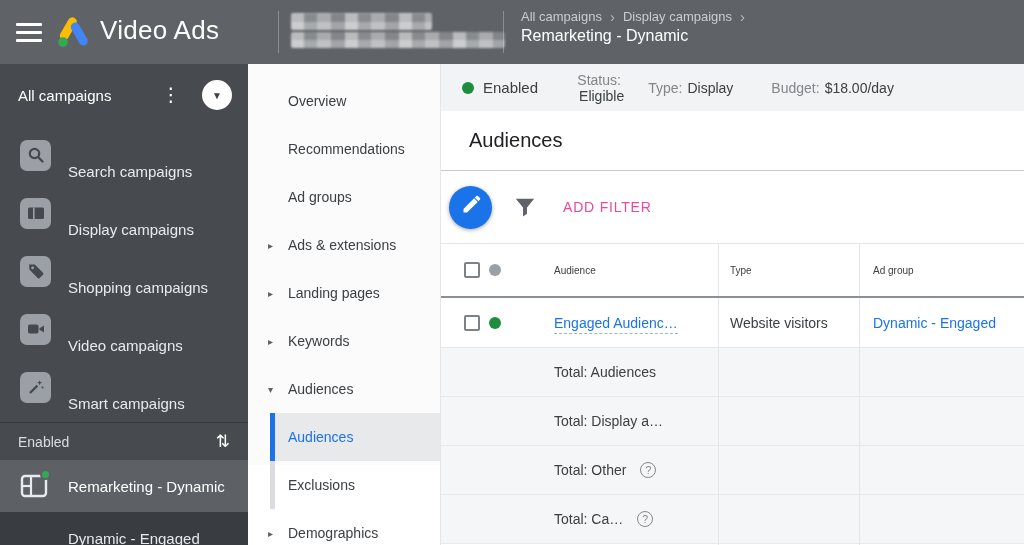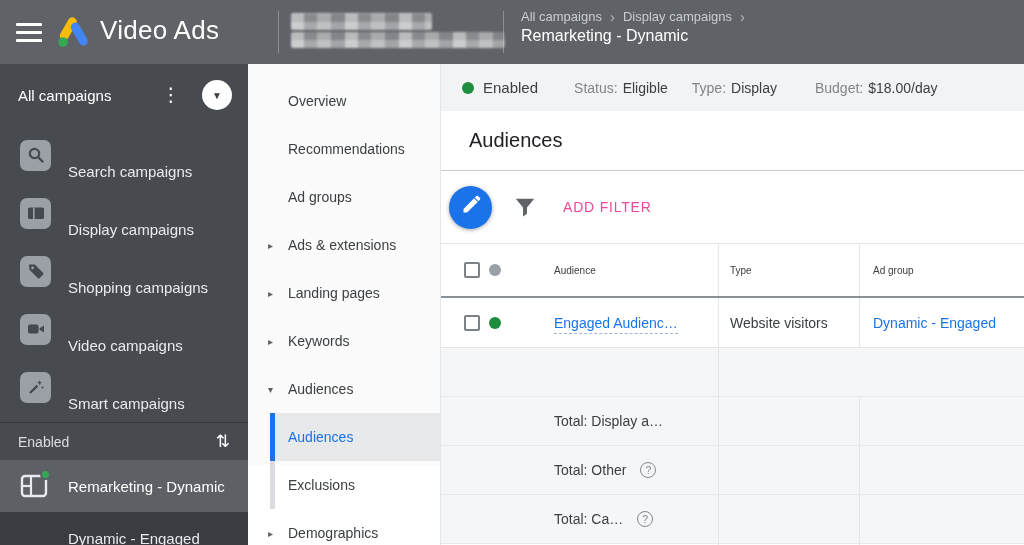--- a/index.html
+++ b/index.html
@@ -60,21 +60,21 @@
   
   .main { position:absolute; left:440px; top:64px; width:584px; height:481px; background:#fff; border-left:1px solid #e4e6e8; }
   .statusbar { height:47px; background:#f1f3f4; display:flex; align-items:center; padding-left:21px; font-size:14px; }
   .dot { width:12px; height:12px; border-radius:50%; flex:none; }
   .dot.green { background:#1e8e3e; }
   .dot.gray { background:#9aa0a6; }
   .status-state { margin-left:9px; font-size:15px; color:#3c4043; }
   .kv { display:flex; align-items:center; }
   .kv .k { color:#80868b; }
   .kv .v { color:#3c4043; margin-left:5px; }
-  .m1 { margin-left:36px; } .m2 { margin-left:24px; } .m3 { margin-left:38px; }
+  .m1 { margin-left:36px;flex-direction:column; } .m2 { margin-left:24px; } .m3 { margin-left:38px; }
   .heading-row { height:60px; border-bottom:1px solid #c6c9cc; display:flex; align-items:center; padding-left:28px; }
   .page-title { font-size:20px; font-weight:500; color:#202124; }
   .toolbar { height:72px; display:flex; align-items:center; padding-left:8px; }
   .edit-btn { width:43px; height:43px; border-radius:50%; background:#1a73e8; display:flex; align-items:center; justify-content:center; box-shadow:0 1px 4px rgba(0,0,0,.35); cursor:pointer; flex:none; }
   .funnel-btn { margin-left:23px; display:flex; align-items:center; cursor:pointer; }
   .add-filter { margin-left:28px; font-size:14px; font-weight:500; letter-spacing:.8px; color:#ec4899; cursor:pointer; }
 
   .trow { display:grid; grid-template-columns:278px 141px 164px; }
   .cell { border-right:1px solid #e4e6e8; display:flex; align-items:center; }
   .cell:last-child { border-right:none; }
@@ -306,20 +306,23 @@
       </div>
       <div class="cell c2">
           <span>Website visitors</span>
         </div>
       <div class="cell c3">
           <span class="blue-link">Dynamic - Engaged</span>
         </div>
     </div>
 
     <div class="trow ttotal">
+      <div class="cell c1t">
+          <span>Total: Audiences</span>
+        </div>
       <div class="cell c2"></div>
         <div class="cell c3"></div>
     </div>
     <div class="trow ttotal">
       <div class="cell c1t">
           <span>Total: Display a…</span>
         </div>
       <div class="cell c2"></div>
         <div class="cell c3"></div>
     </div>

